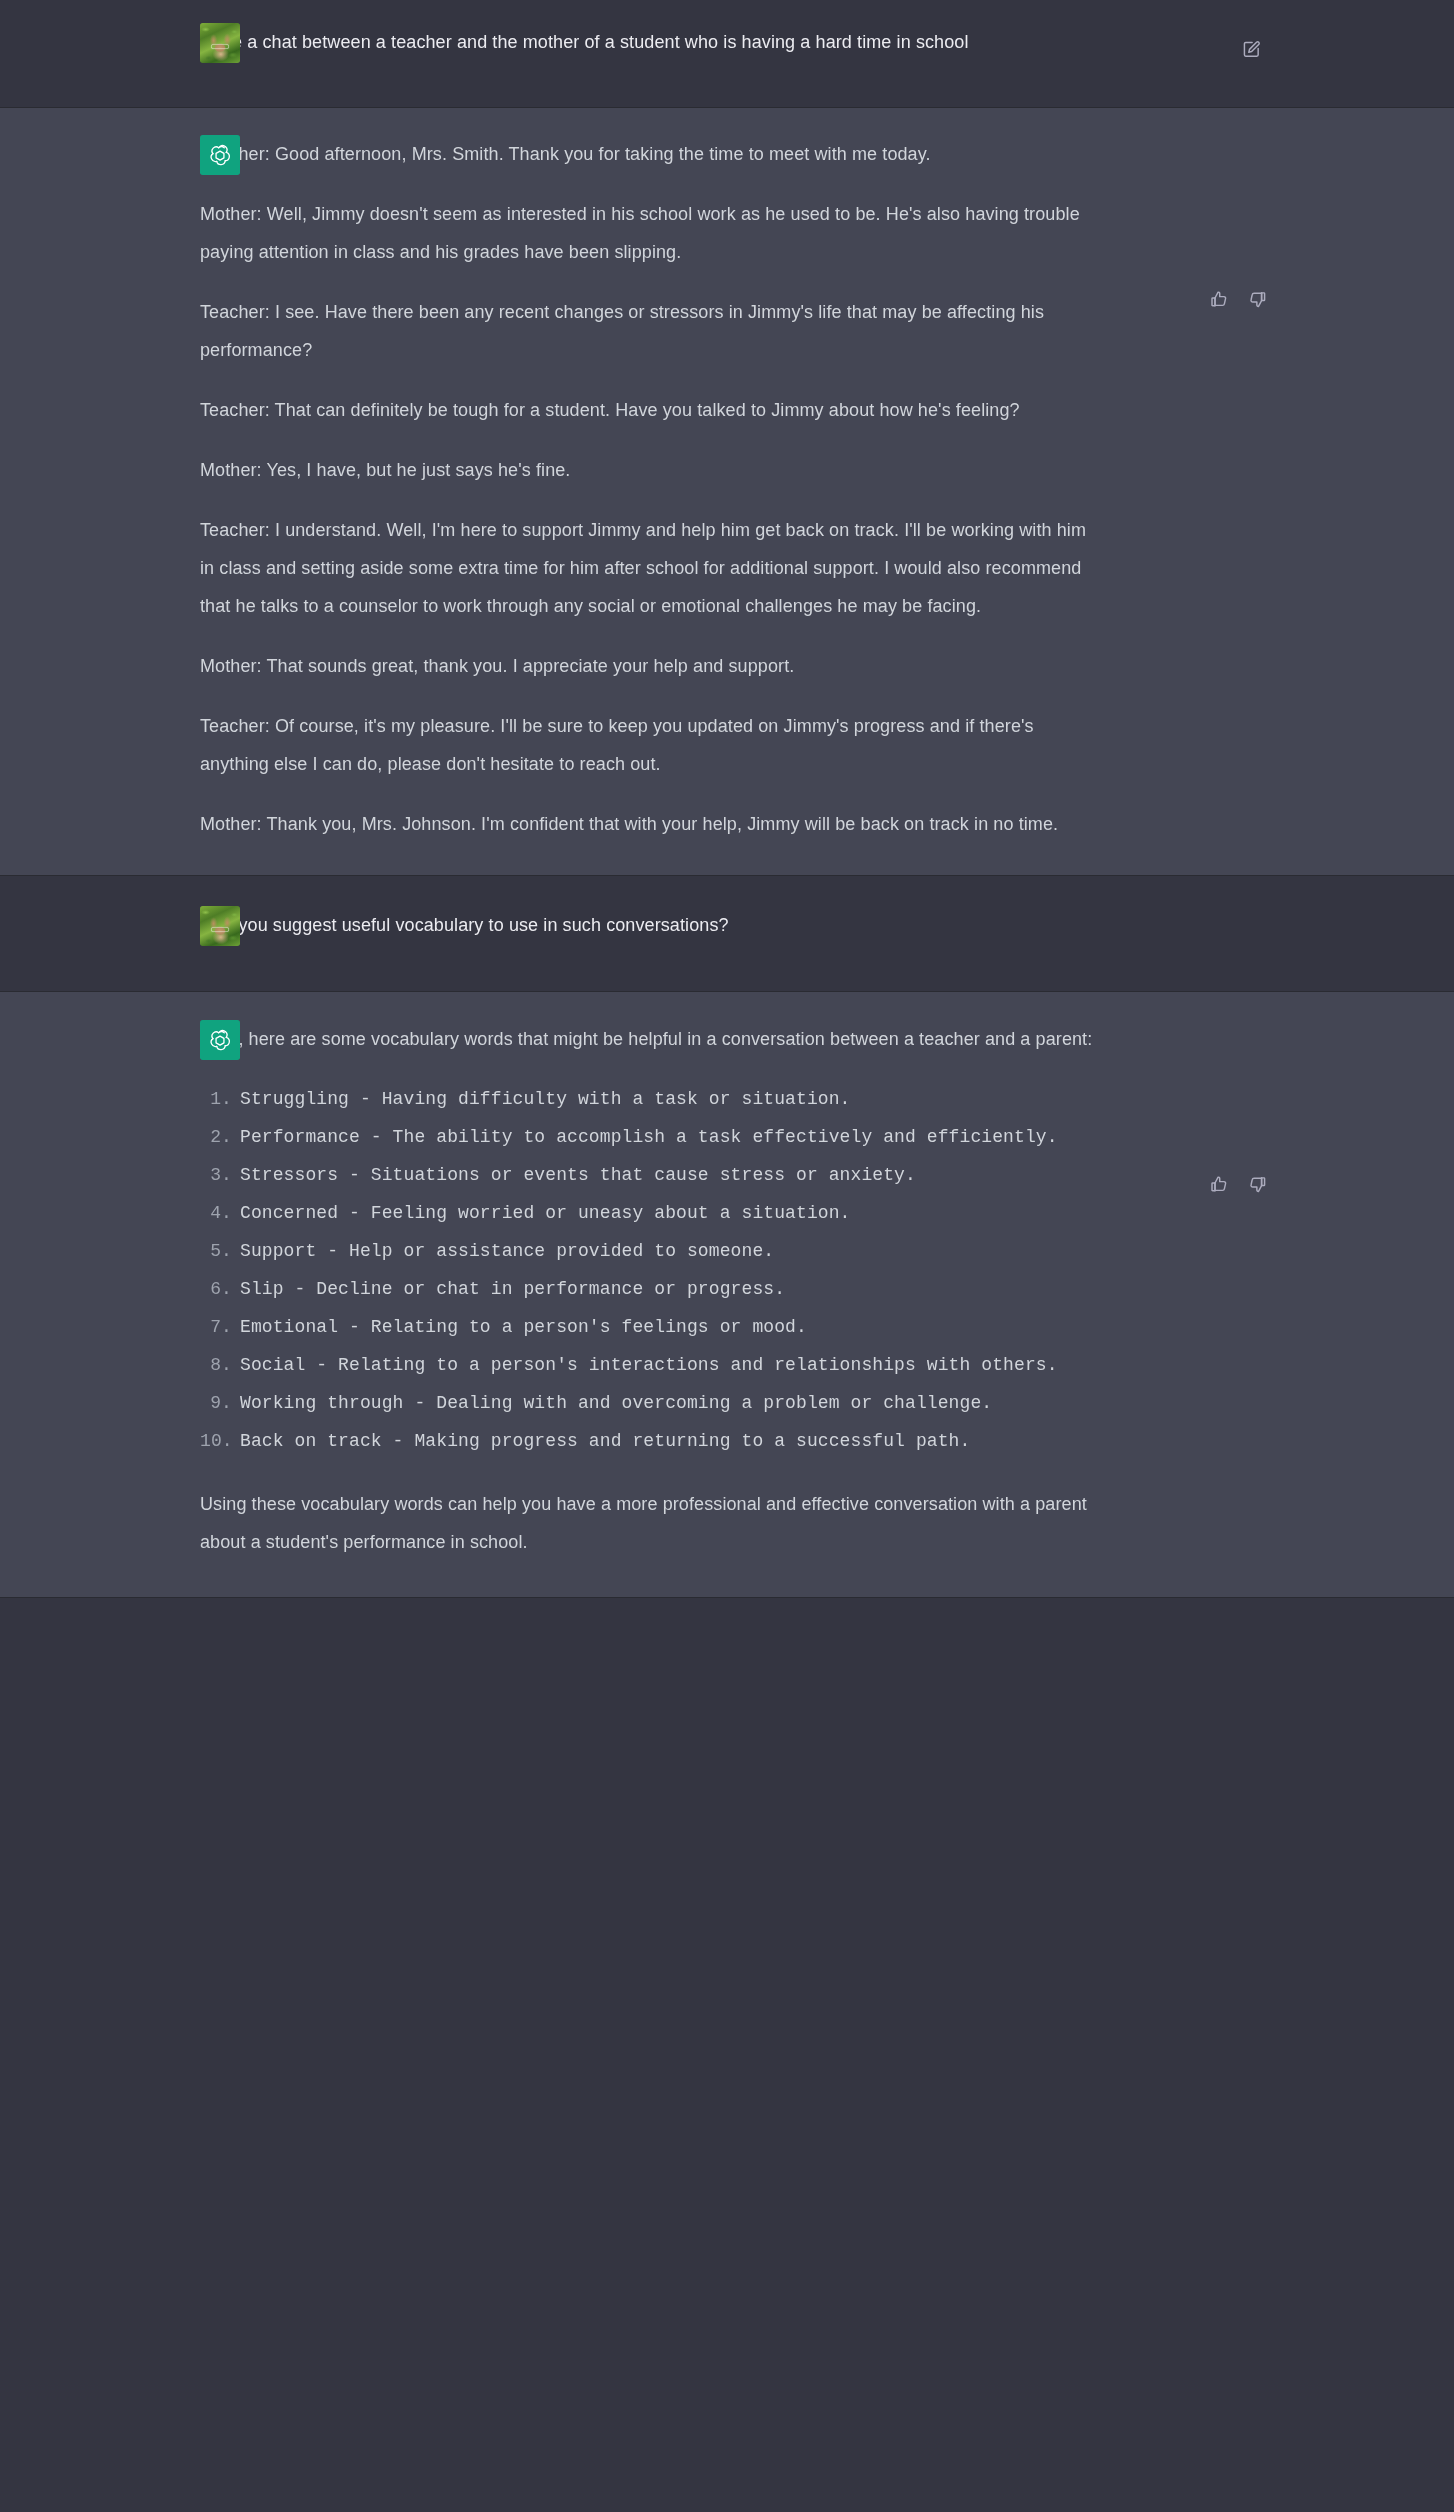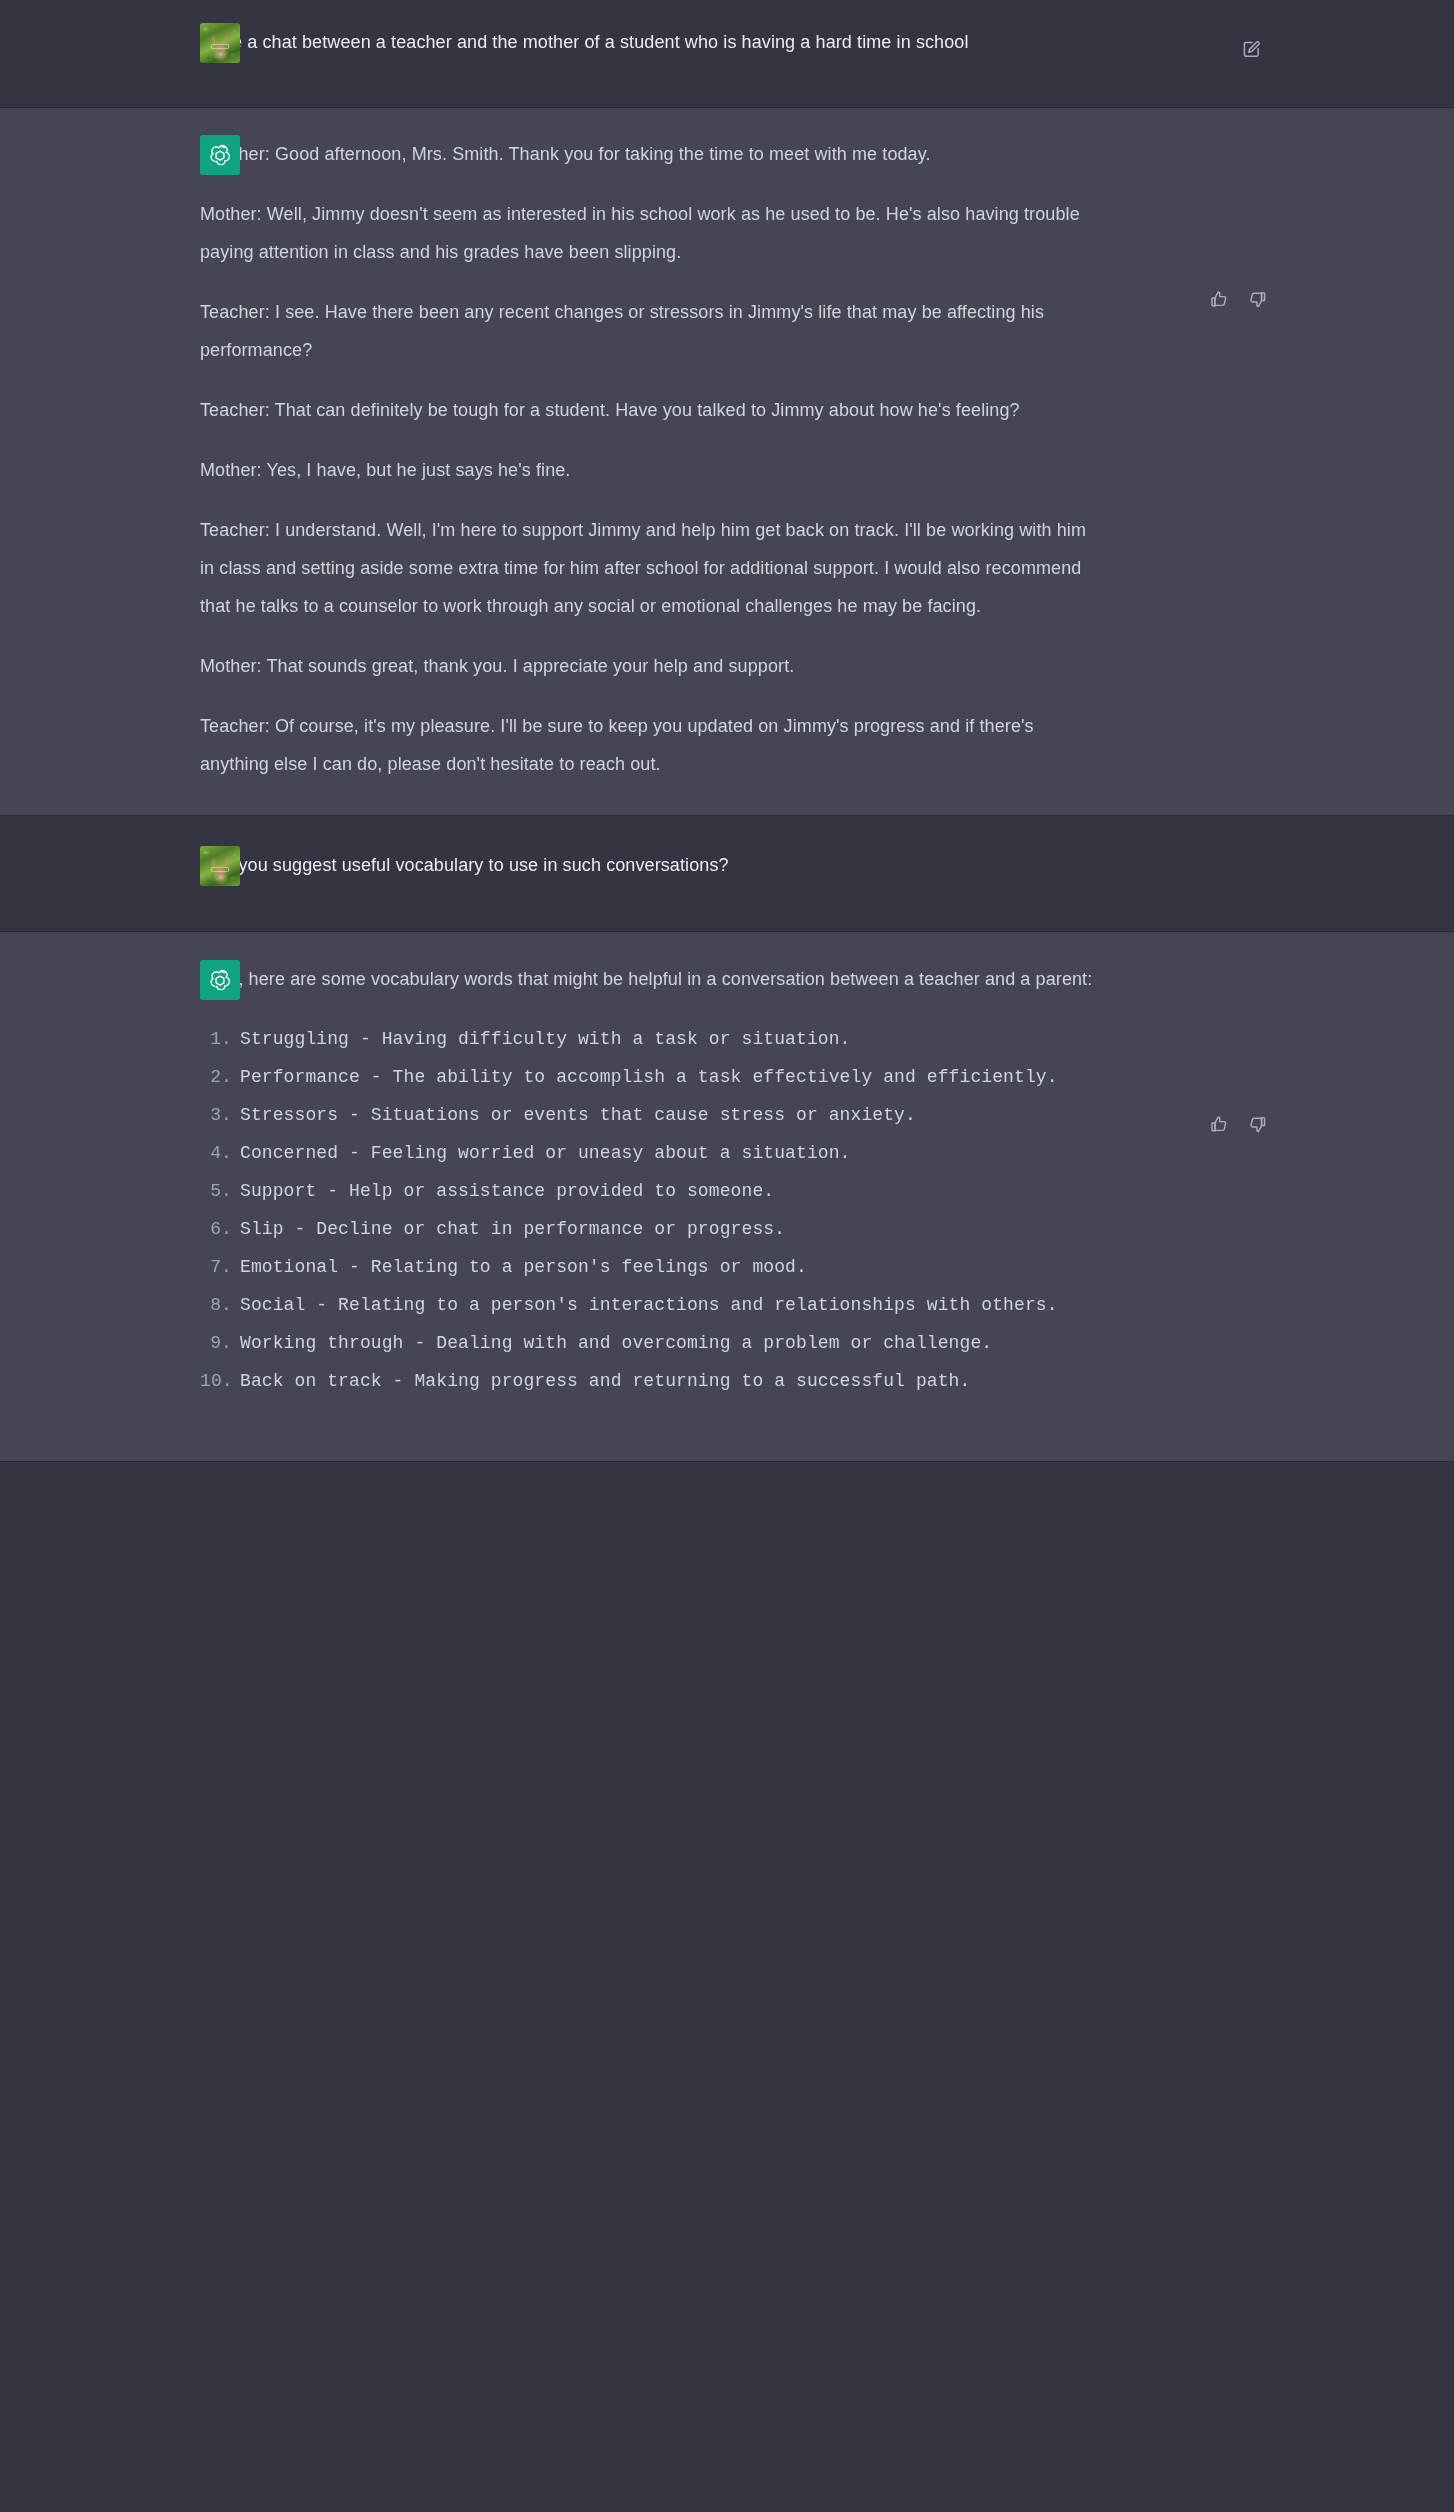--- a/index.html
+++ b/index.html
@@ -209,20 +209,21 @@
       </div>
       <div class="body-col">
         <p>Teacher: Good afternoon, Mrs. Smith. Thank you for taking the time to meet with me today.</p>
         <p>Mother: Well, Jimmy doesn't seem as interested in his school work as he used to be. He's also having trouble paying attention in class and his grades have been slipping.</p>
         <p>Teacher: I see. Have there been any recent changes or stressors in Jimmy's life that may be affecting his performance?</p>
         <p>Teacher: That can definitely be tough for a student. Have you talked to Jimmy about how he's feeling?</p>
         <p>Mother: Yes, I have, but he just says he's fine.</p>
         <p>Teacher: I understand. Well, I'm here to support Jimmy and help him get back on track. I'll be working with him in class and setting aside some extra time for him after school for additional support. I would also recommend that he talks to a counselor to work through any social or emotional challenges he may be facing.</p>
         <p>Mother: That sounds great, thank you. I appreciate your help and support.</p>
         <p>Teacher: Of course, it's my pleasure. I'll be sure to keep you updated on Jimmy's progress and if there's anything else I can do, please don't hesitate to reach out.</p>
+        <p>Mother: Thank you, Mrs. Johnson. I'm confident that with your help, Jimmy will be back on track in no time.</p>
       </div>
     </div>
     <div class="actions assistant-actions">
       <button class="icon-btn">
         <svg viewBox="0 0 24 24" fill="none" stroke="currentColor" stroke-width="1.7" stroke-linecap="round" stroke-linejoin="round">
           <path d="M7 10.5v9"></path>
           <path d="M4.2 10.5h2.8v9H4.2a.7.7 0 0 1-.7-.7v-7.6a.7.7 0 0 1 .7-.7z"></path>
           <path d="M7 10.5l3.6-6.8c.9-.2 1.9.4 1.9 1.6v3.6h4.9c1.3 0 2.2 1.1 1.9 2.3l-1.4 6.2c-.2 1-1.1 1.7-2.1 1.7H7"></path>
         </svg>
       </button>
@@ -269,20 +270,21 @@
           <li>Performance - The ability to accomplish a task effectively and efficiently.</li>
           <li>Stressors - Situations or events that cause stress or anxiety.</li>
           <li>Concerned - Feeling worried or uneasy about a situation.</li>
           <li>Support - Help or assistance provided to someone.</li>
           <li>Slip - Decline or chat in performance or progress.</li>
           <li>Emotional - Relating to a person's feelings or mood.</li>
           <li>Social - Relating to a person's interactions and relationships with others.</li>
           <li>Working through - Dealing with and overcoming a problem or challenge.</li>
           <li>Back on track - Making progress and returning to a successful path.</li>
         </ol>
+        <p>Using these vocabulary words can help you have a more professional and effective conversation with a parent about a student's performance in school.</p>
       </div>
     </div>
     <div class="actions assistant-actions">
       <button class="icon-btn">
         <svg viewBox="0 0 24 24" fill="none" stroke="currentColor" stroke-width="1.7" stroke-linecap="round" stroke-linejoin="round">
           <path d="M7 10.5v9"></path>
           <path d="M4.2 10.5h2.8v9H4.2a.7.7 0 0 1-.7-.7v-7.6a.7.7 0 0 1 .7-.7z"></path>
           <path d="M7 10.5l3.6-6.8c.9-.2 1.9.4 1.9 1.6v3.6h4.9c1.3 0 2.2 1.1 1.9 2.3l-1.4 6.2c-.2 1-1.1 1.7-2.1 1.7H7"></path>
         </svg>
       </button>

